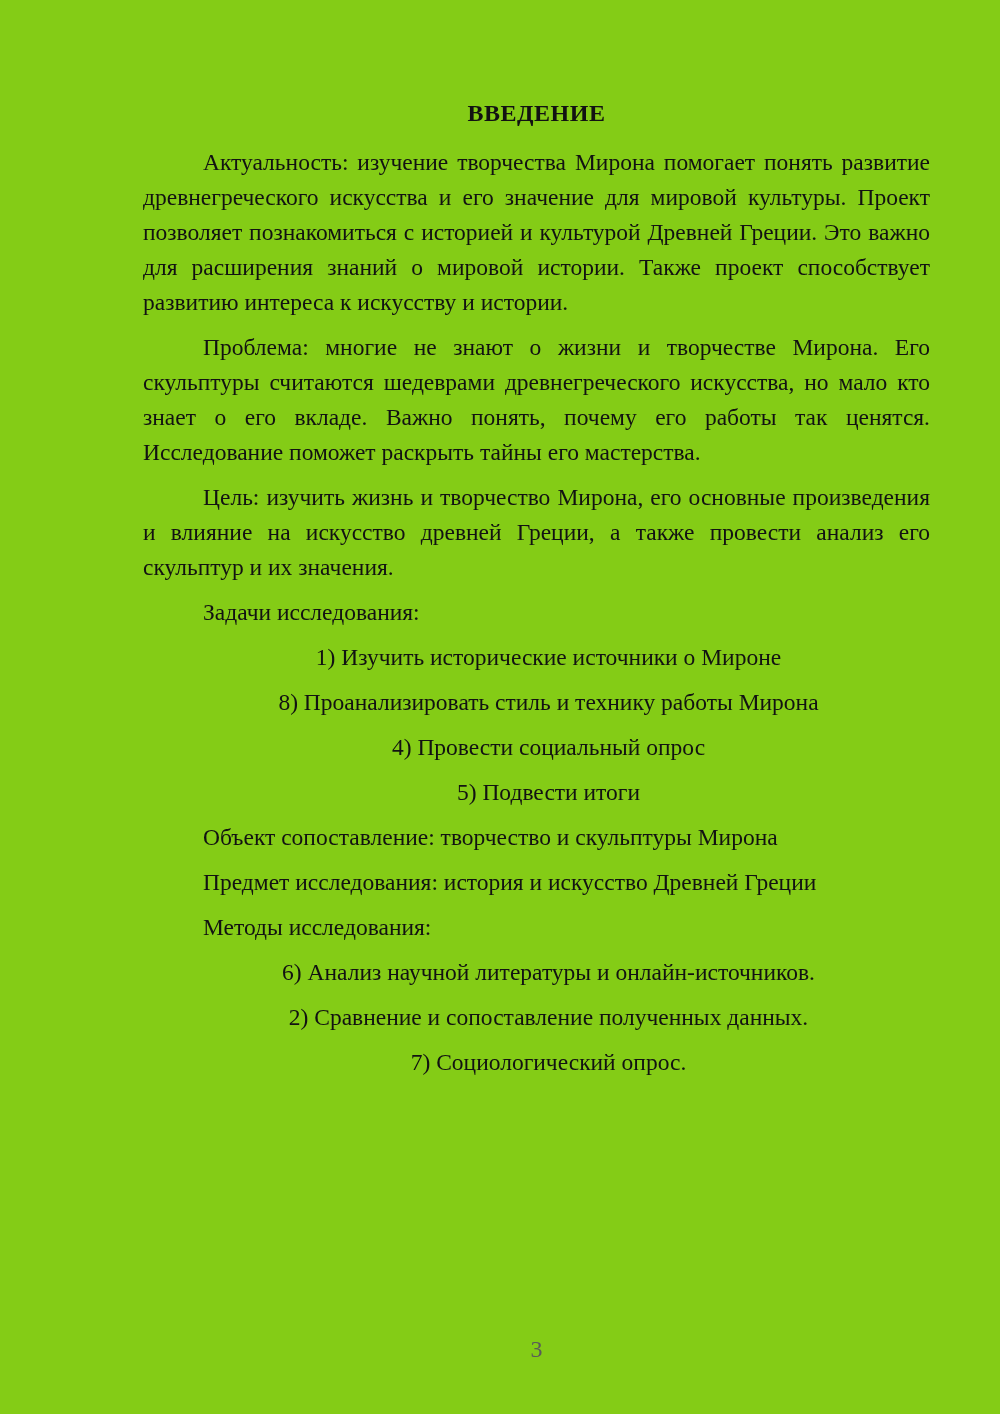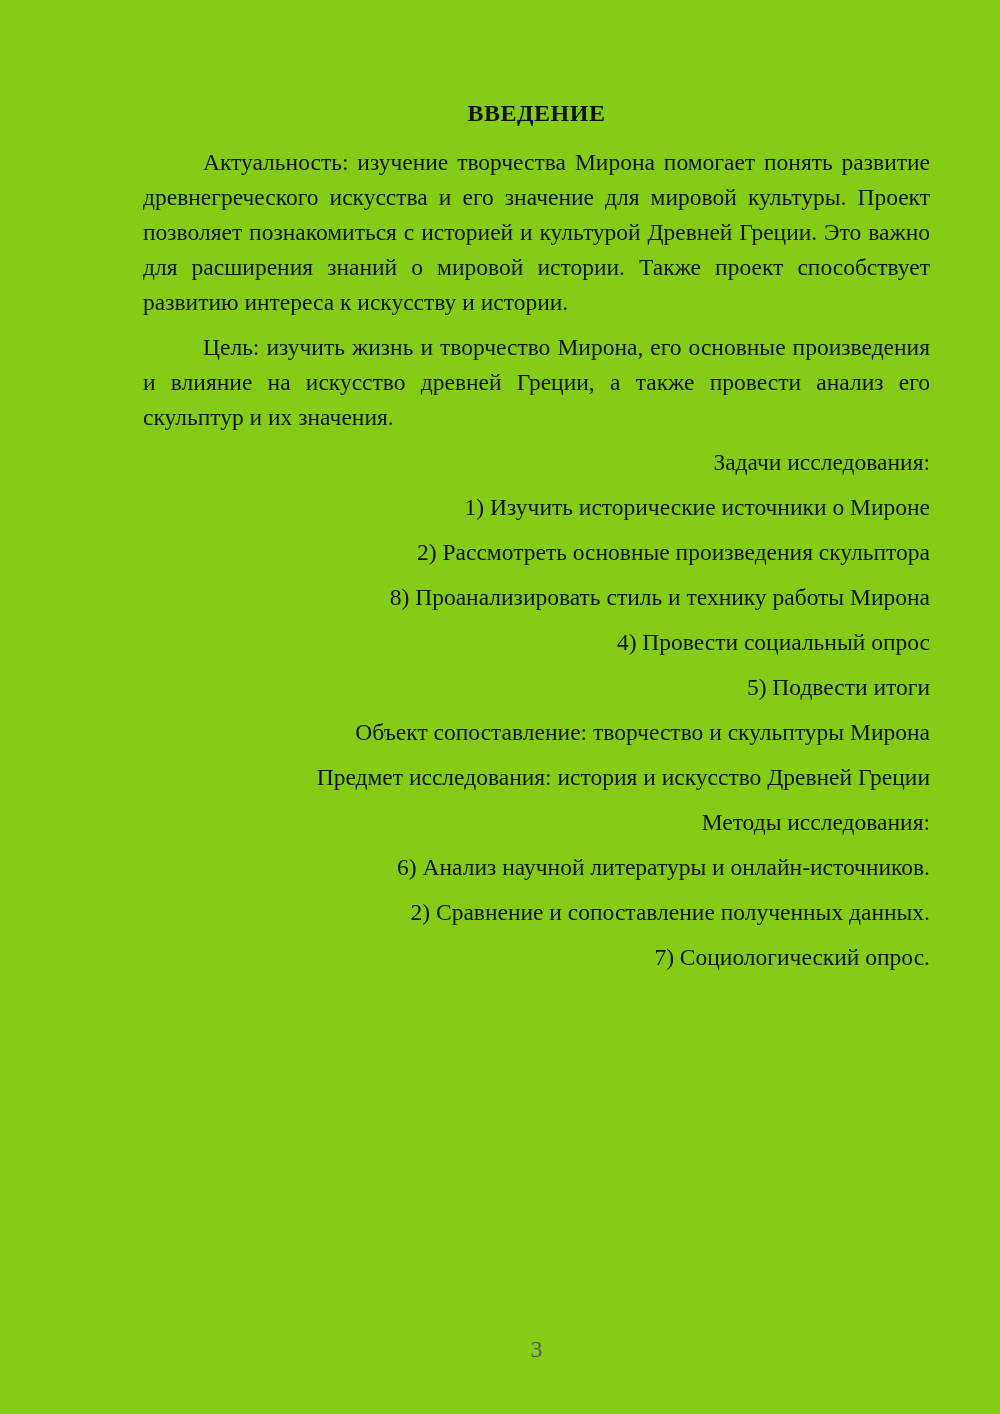--- a/index.html
+++ b/index.html
@@ -28,26 +28,26 @@
     letter-spacing: 0.5px;
     margin: 0 0 14px 0;
     line-height: 35px;
   }
   .body-par {
     text-align: justify;
     text-indent: 60px;
     margin: 10px 0;
   }
   .section-head {
-    text-align: right;
+    text-align: left;
     text-indent: 60px;
     margin: 10px 0;
   }
   .list-item {
-    text-align: right;
+    text-align: center;
     padding-left: 24px;
     margin: 10px 0;
   }
   .page-number {
     position: absolute;
     bottom: 50px;
     left: 143px;
     right: 70px;
     text-align: center;
     font-size: 24px;
@@ -57,27 +57,27 @@
 </style>
 </head>
 <body>
 
 <div class="page">
 
   <h1 class="doc-title">ВВЕДЕНИЕ</h1>
 
   <p class="body-par">Актуальность: изучение творчества Мирона помогает понять развитие древнегреческого искусства и его значение для мировой культуры. Проект позволяет познакомиться с историей и культурой Древней Греции. Это важно для расширения знаний о мировой истории. Также проект способствует развитию интереса к искусству и истории.</p>
 
+  <p class="body-par">Проблема: многие не знают о жизни и творчестве Мирона. Его скульптуры считаются шедеврами древнегреческого искусства, но мало кто знает о его вкладе. Важно понять, почему его работы так ценятся. Исследование поможет раскрыть тайны его мастерства.</p>
 
   <p class="body-par">Цель: изучить жизнь и творчество Мирона, его основные произведения и влияние на искусство древней Греции, а также провести анализ его скульптур и их значения.</p>
 
   <p class="section-head">Задачи исследования:</p>
 
   <p class="list-item">1) Изучить исторические источники о Мироне</p>
-  <p class="list-item">2) Рассмотреть основные произведения скульптора</p>
   <p class="list-item">8) Проанализировать стиль и технику работы Мирона</p>
   <p class="list-item">4) Провести социальный опрос</p>
   <p class="list-item">5) Подвести итоги</p>
 
   <p class="section-head">Объект сопоставление: творчество и скульптуры Мирона</p>
 
   <p class="section-head">Предмет исследования: история и искусство Древней Греции</p>
 
 
   <p class="section-head">Методы исследования:</p>

